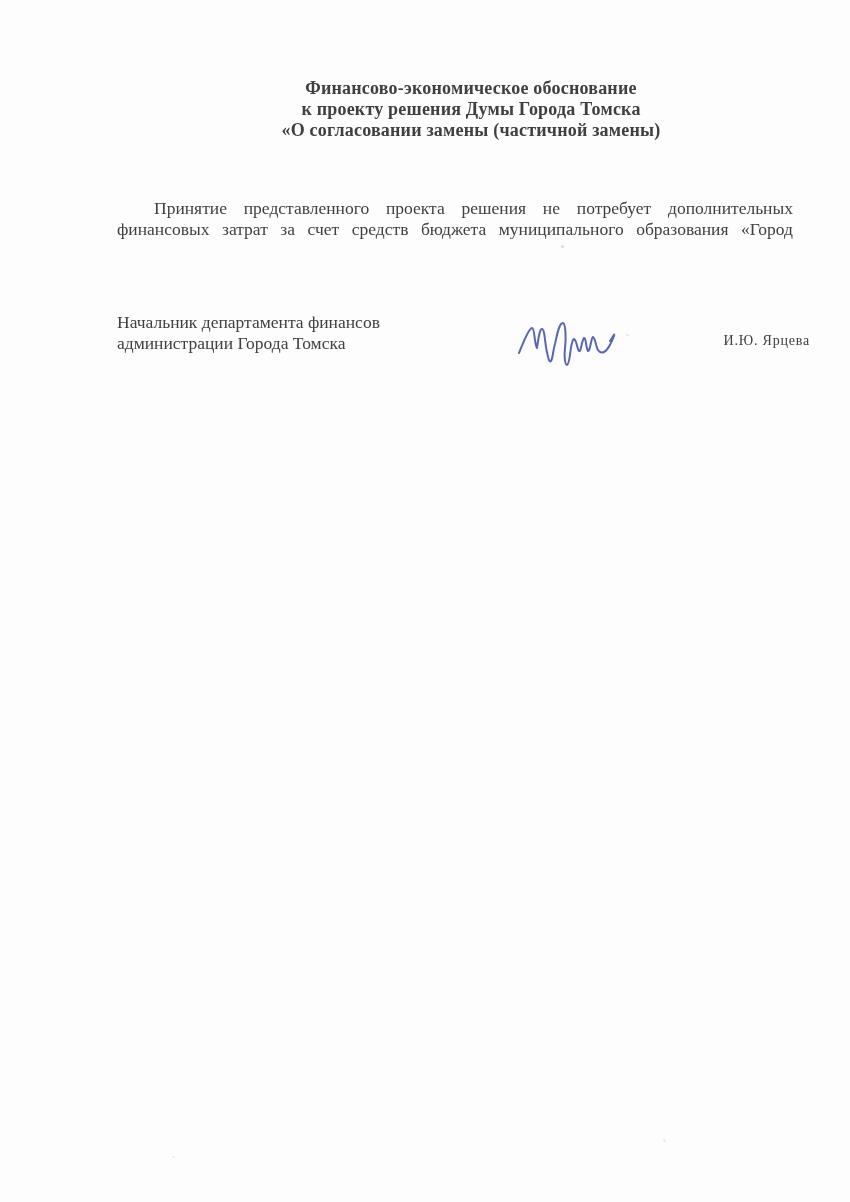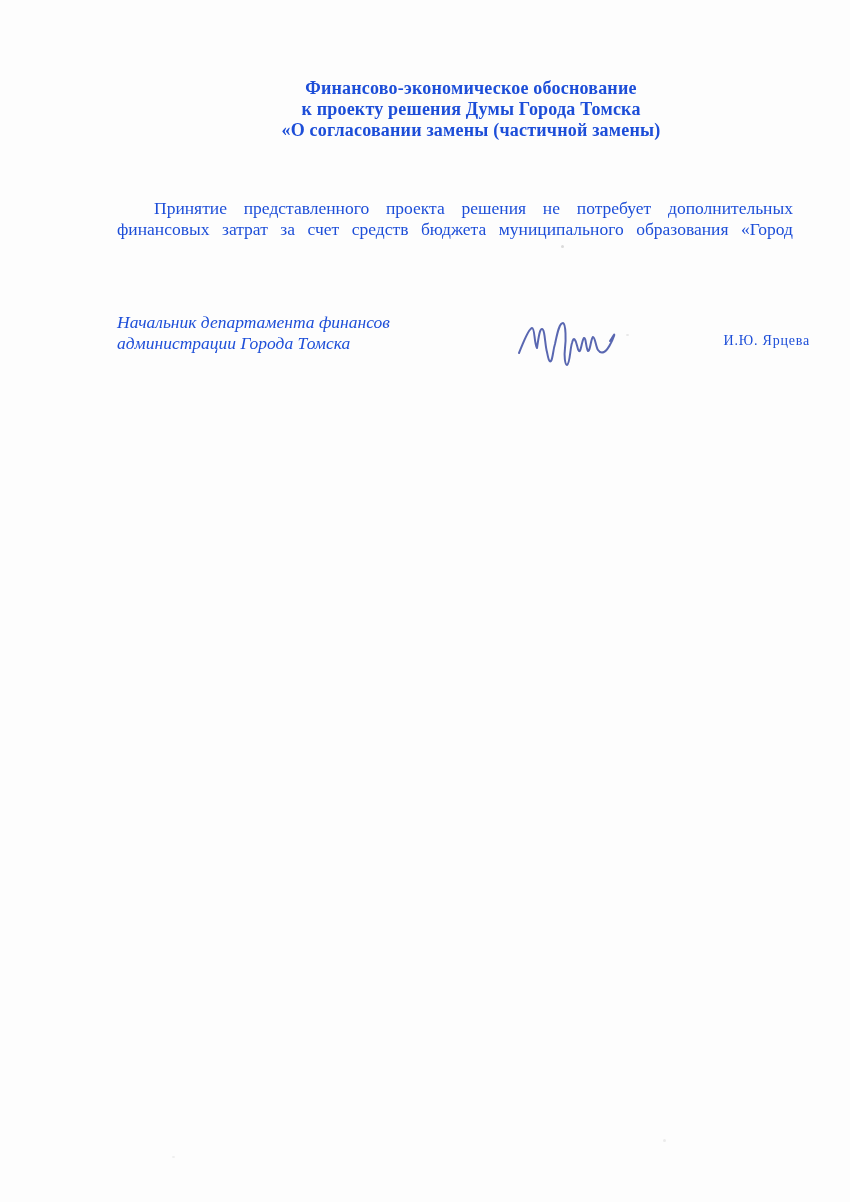--- a/index.html
+++ b/index.html
@@ -3,21 +3,21 @@
 <meta charset="utf-8">
 <style>
   html, body { margin: 0; padding: 0; background: #ffffff; }
 
   .page {
     position: relative;
     width: 850px;
     height: 1202px;
     background: #fdfdfd;
     font-family: "Liberation Serif", "DejaVu Serif", serif;
-    color: #1d4ed8;
+    color: #404040;
     overflow: hidden;
   }
 
   
   .title-block {
     position: absolute;
     top: 78px;
     left: 133px;
     width: 676px;
     text-align: center;
@@ -40,21 +40,20 @@
   .body-line.just { text-align: justify; text-align-last: justify; }
   .body-line.indent { text-indent: 37px; }
 
   
   .sig-label {
     position: absolute;
     top: 312px;
     left: 117px;
     font-size: 17.5px;
     line-height: 21px;
-    font-style: italic;
   }
   .sig-ink {
     position: absolute;
     left: 503px;
     top: 316px;
   }
   .sig-name {
     position: absolute;
     top: 333px;
     right: 40px;

